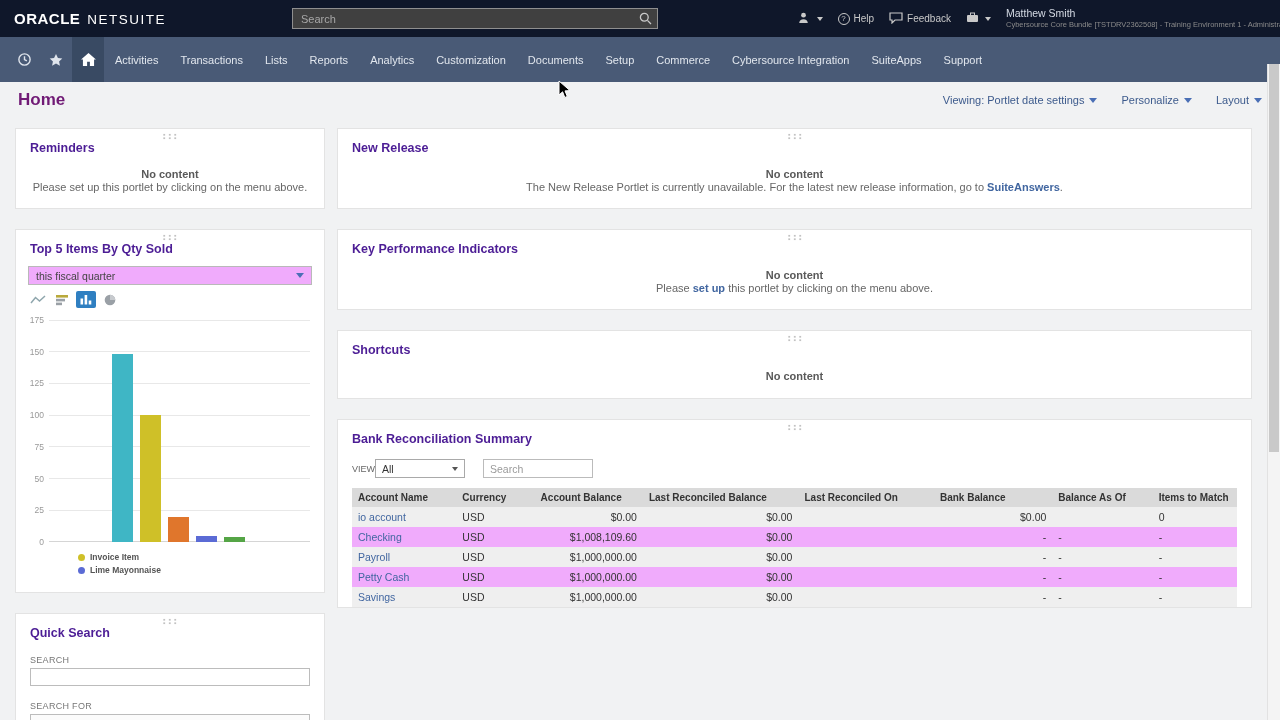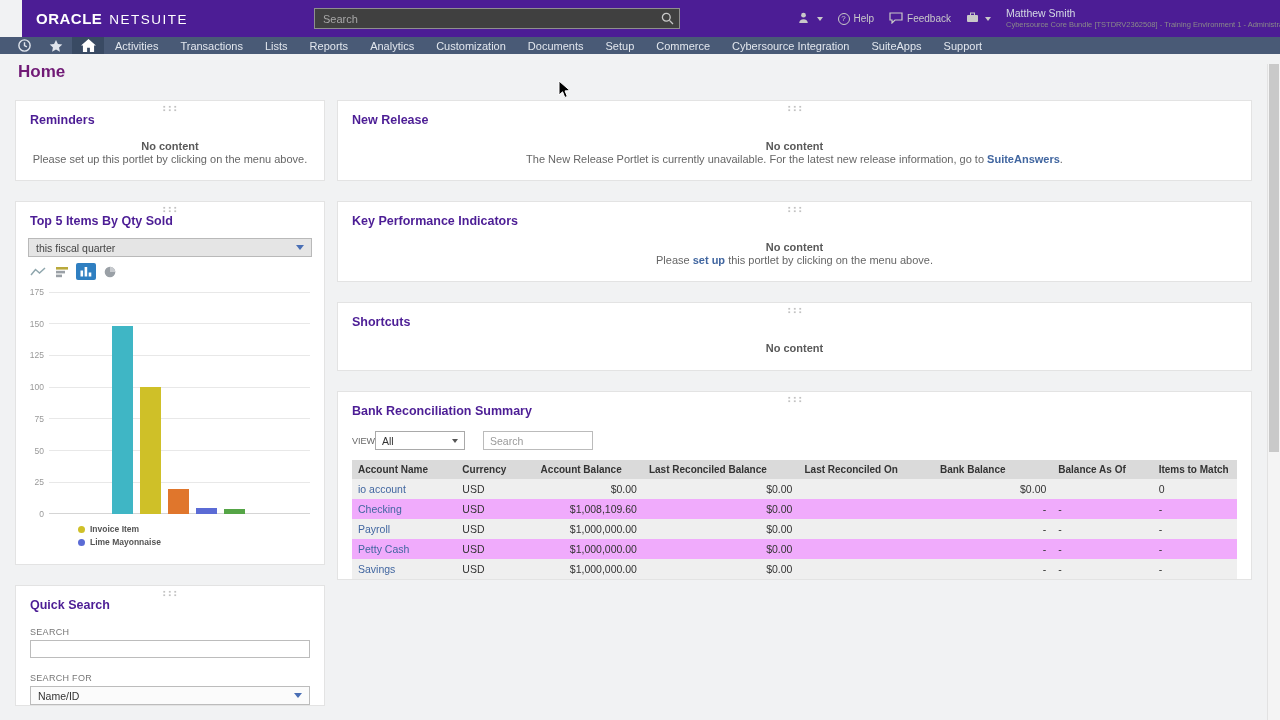--- a/index.html
+++ b/index.html
@@ -1,38 +1,38 @@
 <!DOCTYPE html>
 <html><head>
 <meta charset="utf-8">
 <style>
   * { margin:0; padding:0; box-sizing:border-box; }
   html,body { width:1280px; height:720px; overflow:hidden; }
   body { font-family:"Liberation Sans", sans-serif; background:#f1f2f3; position:relative; font-size:11px; color:#333; }
   a { text-decoration:none; color:#4166a0; }
 
   
-  .topbar { height:37px; background:#4c1d95; display:flex; align-items:center; padding:12px 14px; position:relative; z-index:5;margin-left:22px; }
+  .topbar { height:37px; background:#0f172a; display:flex; align-items:center; padding:12px 14px; position:relative; z-index:5; }
   .brand { display:flex; align-items:baseline; gap:7px; color:#fff; cursor:pointer; }
   .brand .oracle { font-weight:bold; font-size:15px; letter-spacing:.5px; }
   .brand .netsuite { font-size:13.5px; letter-spacing:1.5px; font-weight:400; }
   .global-search { position:absolute; left:292px; top:8px; width:366px; height:21px; }
   .global-search input { width:100%; height:100%; background:#404040; border:1px solid #8f8f8f; color:#ddd; padding:0 26px 0 8px; font-size:11px; font-family:inherit; }
   .global-search input::placeholder { color:#a7a7a7; }
   .global-search .mag { position:absolute; right:6px; top:4px; }
   .topbar-right { margin-left:auto; display:flex; align-items:center; gap:15px; color:#c9c9c9; }
   .tb-item { display:flex; align-items:center; gap:4px; font-size:10px; color:#c9c9c9; cursor:pointer; }
   .help-circle { width:12px; height:12px; border:1px solid #c9c9c9; border-radius:50%; display:inline-flex; align-items:center; justify-content:center; font-size:8px; line-height:1; }
   .tb-caret { width:0; height:0; border-left:3.5px solid transparent; border-right:3.5px solid transparent; border-top:4px solid #c9c9c9; display:inline-block; margin-left:2px; }
   .user { line-height:1.25; max-width:260px; }
   .user-name { color:#d4dae4; font-size:10.5px; }
   .user-context { color:#8a8a8a; font-size:7.5px; white-space:nowrap; }
 
   
-  .navbar { height:17px; background:#495a76; display:flex; align-items:stretch; padding:0 8px; }
+  .navbar { height:45px; background:#495a76; display:flex; align-items:stretch; padding:0 8px; }
   .nav-icon { width:32px; display:flex; align-items:center; justify-content:center; cursor:pointer; }
   .nav-icon.home-active { background:#394a63; }
   .nav-item { padding:0 11px; display:flex; align-items:center; font-size:11px; color:#e2e7ee; cursor:pointer; white-space:nowrap; }
 
   
   .page-header { height:36px; display:flex; align-items:center; padding:0 18px; }
   .page-title { color:#701a75; font-size:17px; font-weight:bold; }
   .header-controls { margin-left:auto; display:flex; gap:24px; align-items:center; }
   .hdr-ctl { color:#3c5a8c; font-size:11px; display:flex; align-items:center; gap:5px; cursor:pointer; }
   .caret-blue { width:0; height:0; border-left:4px solid transparent; border-right:4px solid transparent; border-top:5px solid #4a6fb5; display:inline-block; }
@@ -46,21 +46,21 @@
   .portlet { background:#fff; border:1px solid #e3e3e3; position:relative; }
   .drag-dots { position:absolute; top:4px; left:50%; transform:translateX(-50%); width:17px; height:7px;
                background-image:radial-gradient(circle,#c2c2c2 1px,transparent 1.3px); background-size:5.5px 3.5px; cursor:grab; }
   .portlet-title { font-size:12.5px; font-weight:bold; color:#4c1d95; padding:12px 14px 0; cursor:pointer; }
   .portlet-empty { text-align:center; padding:13px 10px 15px; color:#666; }
   .no-content { font-weight:bold; font-size:11px; color:#595959; margin-bottom:1px; }
   .empty-msg { font-size:11px; color:#666; }
   .empty-msg a { font-weight:bold; }
 
   
-  .range-select { margin:10px 12px 6px; height:19px; border:1px solid #b9b9b9; background:#e5e5e5; display:flex; align-items:center; justify-content:space-between; padding:0 7px; font-size:10.5px; color:#444; cursor:pointer; }
+  .range-select { margin:10px 12px 6px; height:19px; border:1px solid #b9b9b9; background:#f0abfc; display:flex; align-items:center; justify-content:space-between; padding:0 7px; font-size:10.5px; color:#444; cursor:pointer; }
   .chart-icons { display:flex; gap:4px; margin:3px 12px 2px; align-items:center; }
   .cicon { width:20px; height:17px; display:flex; align-items:center; justify-content:center; cursor:pointer; border-radius:2px; }
   .cicon.selected { background:#2f7fc1; }
   .chart-wrap { position:relative; height:222px; margin:12px 14px 2px 6px; }
   .grid { position:absolute; inset:0; display:flex; flex-direction:column; justify-content:space-between; }
   .tickrow { display:flex; align-items:center; height:0; }
   .ticklabel { width:27px; text-align:right; font-size:8.5px; color:#999; padding-right:5px; flex:none; }
   .tickline { flex:1; height:1px; background:#e8e8e8; }
   .tickrow:last-child .tickline { background:#d5d5d5; }
   .bars { position:absolute; left:32px; right:2px; top:0; bottom:0; display:flex; align-items:flex-end; padding-left:58px; gap:7px; }
@@ -175,20 +175,34 @@
   <span class="nav-item">Documents</span>
   <span class="nav-item">Setup</span>
   <span class="nav-item">Commerce</span>
   <span class="nav-item">Cybersource Integration</span>
   <span class="nav-item">SuiteApps</span>
   <span class="nav-item">Support</span>
 </div>
 
 <div class="page-header">
   <div class="page-title">Home</div>
+  <div class="header-controls">
+    <span class="hdr-ctl">
+      <span>Viewing: Portlet date settings</span>
+      <span class="caret-blue"></span>
+    </span>
+    <span class="hdr-ctl">
+      <span>Personalize</span>
+      <span class="caret-blue"></span>
+    </span>
+    <span class="hdr-ctl">
+      <span>Layout</span>
+      <span class="caret-blue"></span>
+    </span>
+  </div>
 </div>
 
 <div class="content">
 
   <div class="col-left">
 
     <div class="portlet">
       <span class="drag-dots"></span>
       <div class="portlet-title">Reminders</div>
       <div class="portlet-empty">

